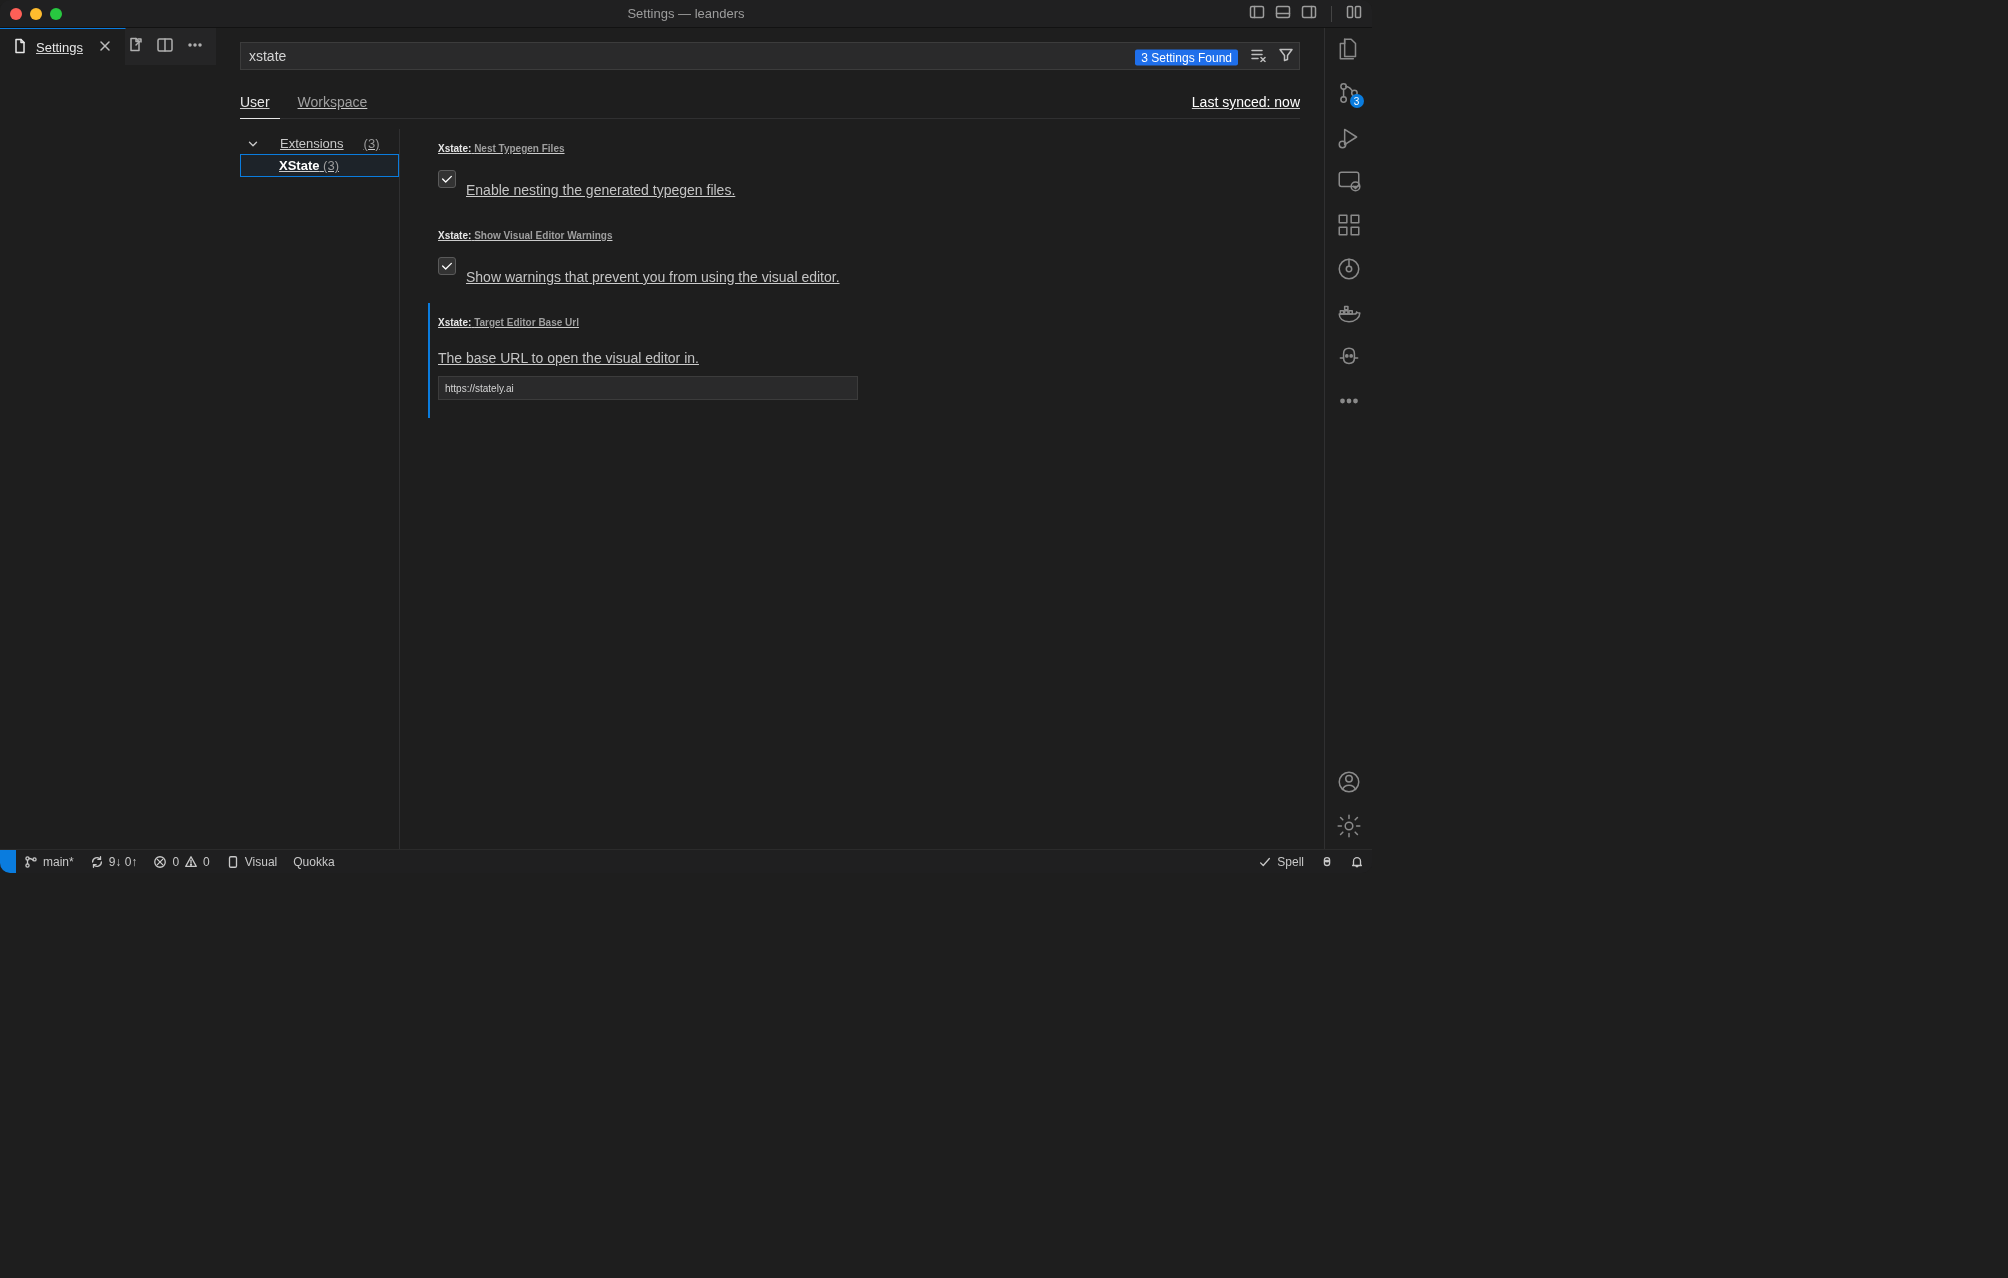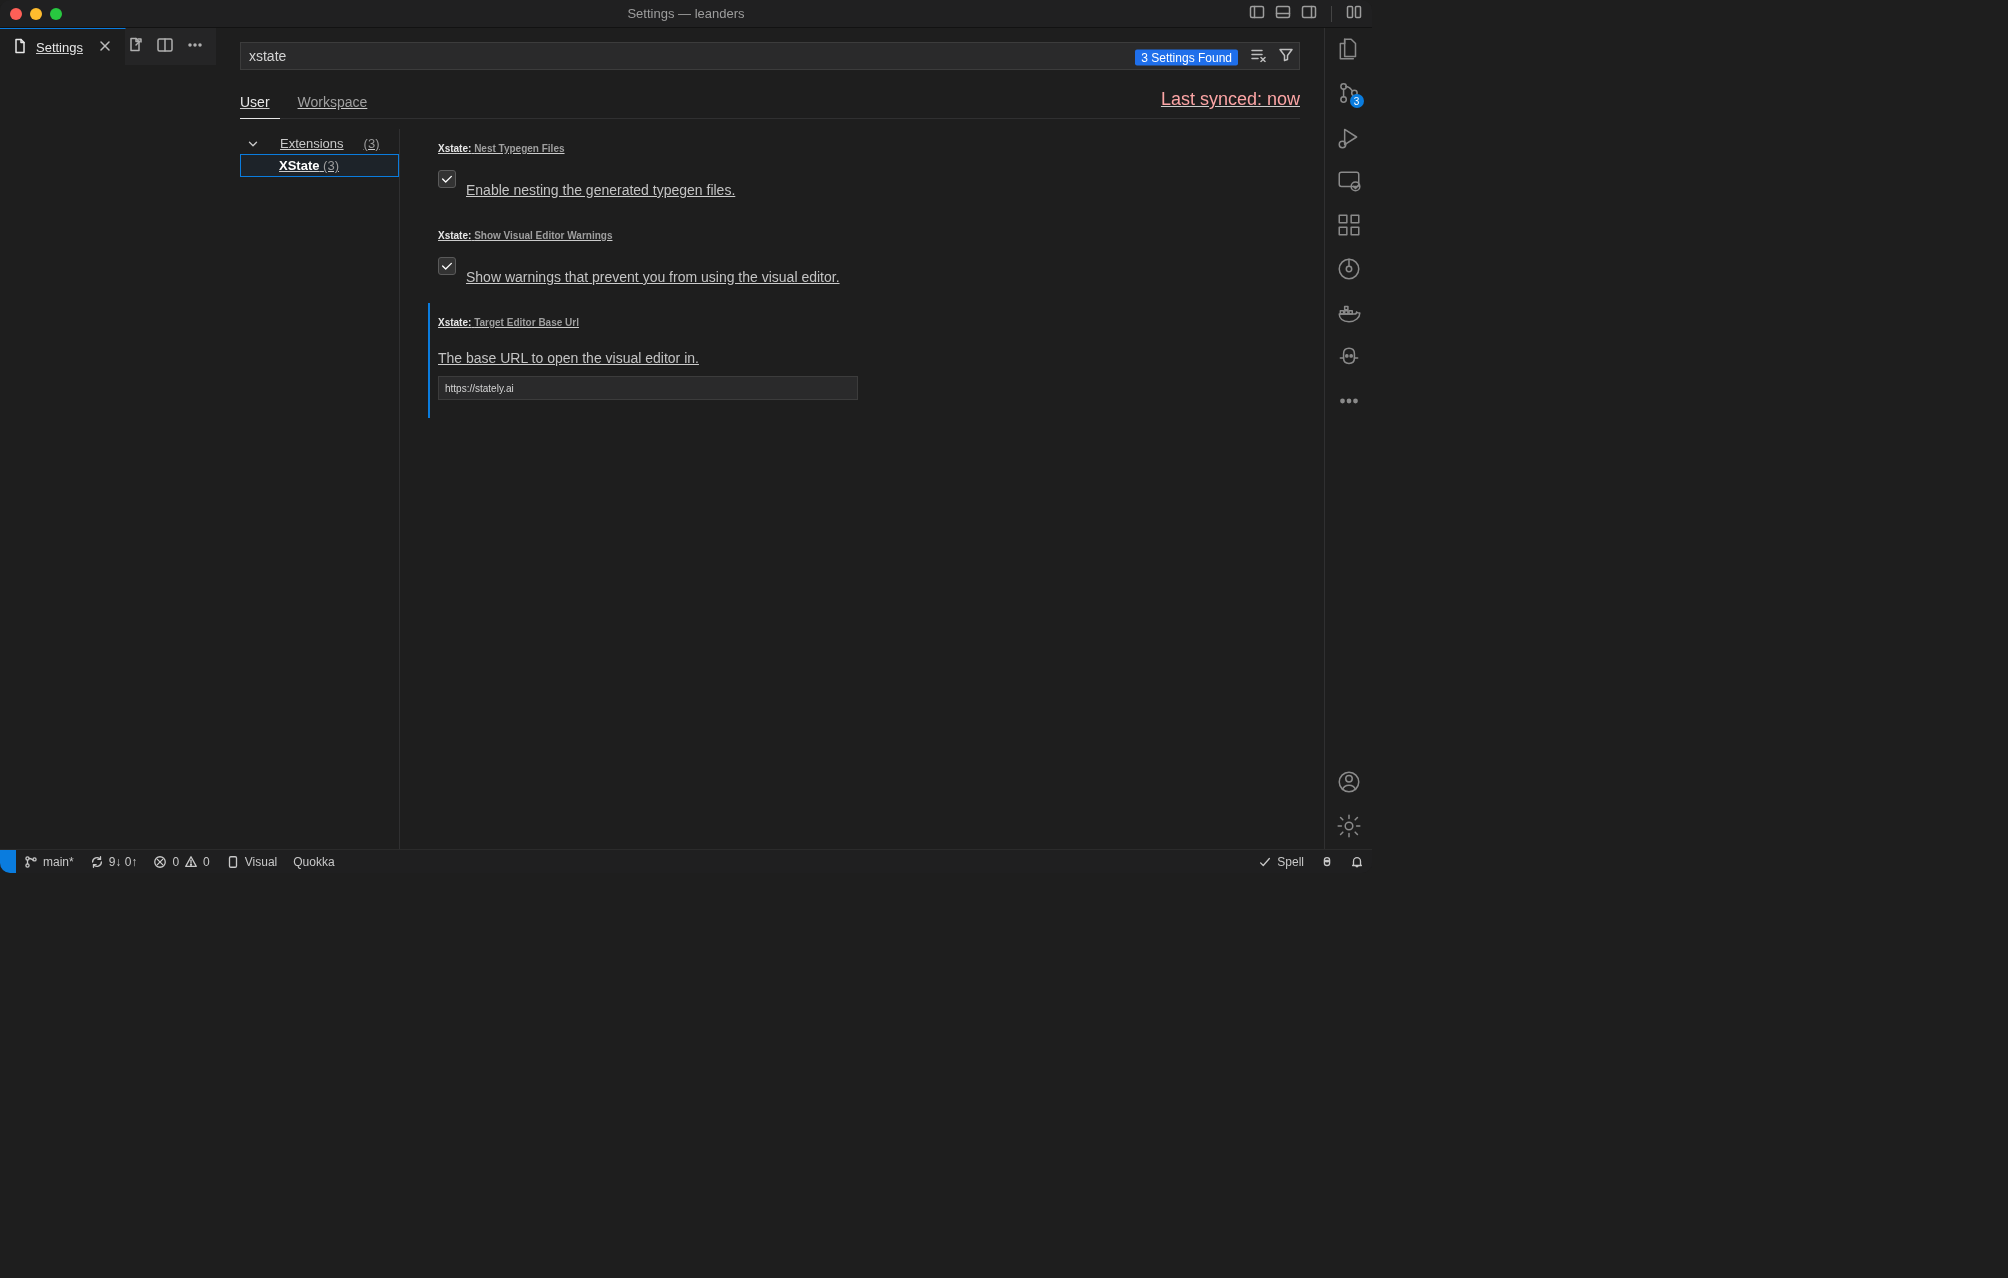--- a/index.html
+++ b/index.html
@@ -57,21 +57,21 @@
   .search-input{
     width:100%; height:28px; background:#2a2a2b; border:1px solid #3c3c3c; color:#d4d4d4;
     padding:0 120px 0 8px; font-size:14px; outline:none;
   }
   .search-adorn{position:absolute; right:6px; top:50%; transform:translateY(-50%); display:flex; align-items:flex-end; gap:12px;}
   .found-badge{background:#1f6feb;color:#fff; font-size:12px; padding:1px 6px;border-radius:2px;}
   .search-adorn svg{width:16px;height:16px;color:#bfbfbf;}
   .tabs-row{display:flex; align-items:flex-end; margin-top:18px; border-bottom:1px solid #303031;}
   .scope-tab{padding:6px 10px 8px 0; margin-right:18px; color:#a0a0a0; cursor:pointer; font-size:14px;}
   .scope-tab.active{color:#e7e7e7; border-bottom:1px solid #e7e7e7; margin-bottom:-1px;}
-  .sync{margin-left:auto; color:#fca5a5; font-size:18px; padding-bottom:8px;}
+  .sync{margin-left:auto; color:#ffffff; font-size:14px; padding-bottom:8px;}
   .settings-body{flex:1; display:flex; margin-top:10px; min-height:0;}
   .toc{width:160px; border-right:1px solid #303031; font-size:13px; padding-top:4px;}
   .toc-row{display:flex;align-items:center;gap:20px;padding:3px 6px;color:#c9c9c9;}
   .toc-row svg{width:14px;height:14px;}
   .toc-sub{margin-left:0;padding:3px 6px 3px 38px;color:#fff;font-weight:600;border:1px solid #0a7cde;background:rgba(10,124,222,0.06);}
   .toc-sub .count{color:#9c9c9c;font-weight:400;}
   .settings-list{flex:1; overflow:auto; padding-left:28px;}
   .setting{padding:14px 8px 18px 10px;}
   .setting .label{font-size:10px;}
   .setting .label .prefix{color:#e7e7e7;font-weight:600;}

